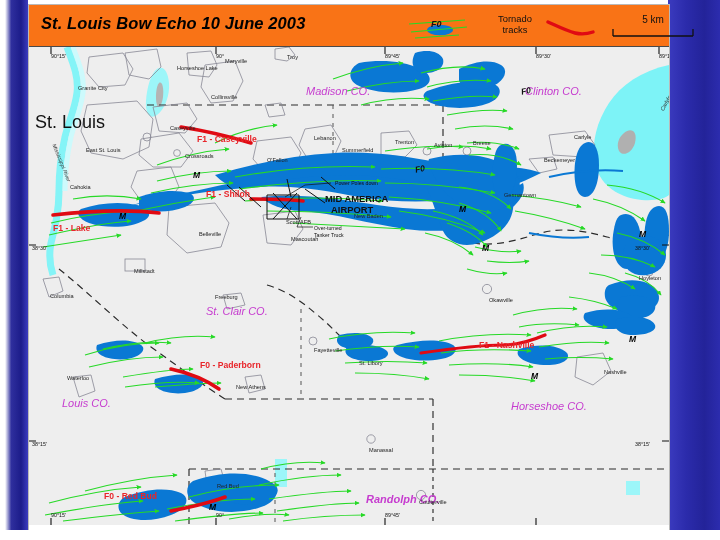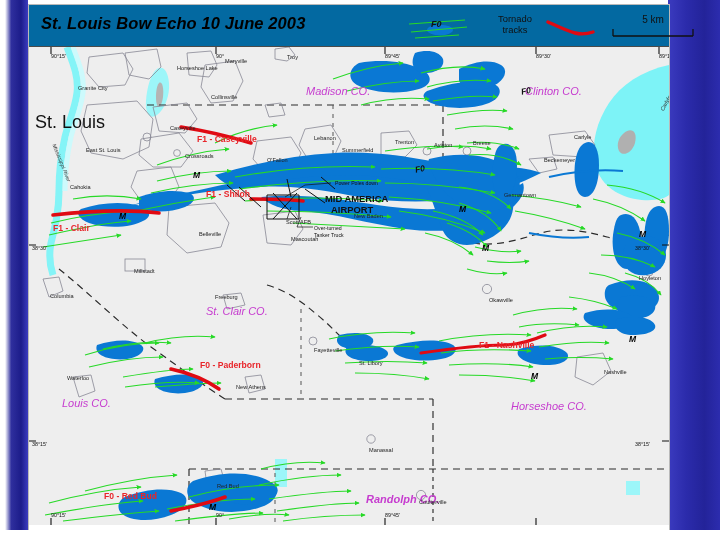--- a/index.html
+++ b/index.html
@@ -10,21 +10,21 @@
   
   .band{position:absolute;top:0;height:540px;}
   #band-left{left:0;width:28px;background:linear-gradient(to right,#ffffff 0%,#ffffff 18%,#2f2f9e 40%,#1c1c8a 75%,#3b3bbf 100%);}
   #band-right{right:0;width:52px;background:linear-gradient(to right,#3b3bbf 0%,#2b2bab 35%,#232399 70%,#2c2cae 100%);}
   #band-bottom{position:absolute;left:0;bottom:0;width:720px;height:10px;background:#ffffff;}
 
   
   #page{position:absolute;left:28px;top:4px;width:640px;height:530px;background:#ffffff;border:1px solid #b9b9b9;}
 
   
-  #header{position:absolute;left:0;top:0;width:100%;height:42px;background:#0369a1;border-bottom:1.3px solid #4a4a4a;box-sizing:border-box;}
+  #header{position:absolute;left:0;top:0;width:100%;height:42px;background:#f97316;border-bottom:1.3px solid #4a4a4a;box-sizing:border-box;}
   #title{position:absolute;left:12px;top:9px;font-size:16.5px;font-weight:bold;font-style:italic;color:#000;letter-spacing:.1px;white-space:nowrap;}
 
   .legend-text{position:absolute;font-size:9.4px;color:#111;text-align:center;line-height:11px;}
   #lg-wind{left:298px;top:8px;width:76px;}
   #lg-torn{left:458px;top:8px;width:56px;}
 
   #lg-wind-glyph{position:absolute;left:378px;top:10px;width:62px;height:26px;}
   #lg-torn-glyph{position:absolute;left:516px;top:14px;width:50px;height:20px;}
   #lg-scale{position:absolute;left:578px;top:9px;width:92px;height:28px;}
   #lg-scale-label{position:absolute;left:578px;top:9px;width:92px;text-align:center;font-size:10px;color:#111;}
@@ -423,21 +423,21 @@
           <div class="lbl town" style="left: 460px; top: 250px;">Okawville</div>
           <div class="lbl town" style="left: 610px; top: 228px;">Hoyleton</div>
           <div class="lbl town" style="left: 575px; top: 322px;">Nashville</div>
           <div class="lbl town" style="left: 340px; top: 400px;">Manassal</div>
           <div class="lbl town" style="left: 188px; top: 436px;">Red Bud</div>
           <div class="lbl town" style="left: 390px; top: 452px;">Coulterville</div>
           <div class="lbl river" style="left: 28px; top: 96px;;transform:rotate(68deg);transform-origin:0 0">Mississippi River</div>
           <div class="lbl river" style="left: 630px; top: 62px;;transform:rotate(-62deg);transform-origin:0 0">Carlyle Lake</div>
           <div class="lbl torn" style="left: 168px; top: 87px;">F1 - Caseyville</div>
           <div class="lbl torn" style="left: 177px; top: 142px;">F1 - Shiloh</div>
-          <div class="lbl torn" style="left: 24px; top: 176px;">F1 - Clair</div>
+          <div class="lbl torn" style="left: 24px; top: 176px;">F1 - Lake</div>
           <div class="lbl torn" style="left: 139px; top: 313px; padding-left: 32px;">F0 - Paderborn</div>
           <div class="lbl torn" style="left: 450px; top: 293px;">F1 - Nashville</div>
           <div class="lbl torn" style="left: 75px; top: 444px;">F0 - Red Bud</div>
           <div class="lbl fscale" style="left: 385px; top: 118px;;transform:rotate(-12deg);transform-origin:0 0">F0</div>
           <div class="lbl fscale" style="left: 491px; top: 40px;;transform:rotate(-12deg);transform-origin:0 0">F0</div>
           <div class="lbl mk" style="left: 90px; top: 164px;">M</div>
           <div class="lbl mk" style="left: 164px; top: 123px;">M</div>
           <div class="lbl mk" style="left: 430px; top: 157px;">M</div>
           <div class="lbl mk" style="left: 453px; top: 196px;">M</div>
           <div class="lbl mk" style="left: 600px; top: 287px;">M</div>

